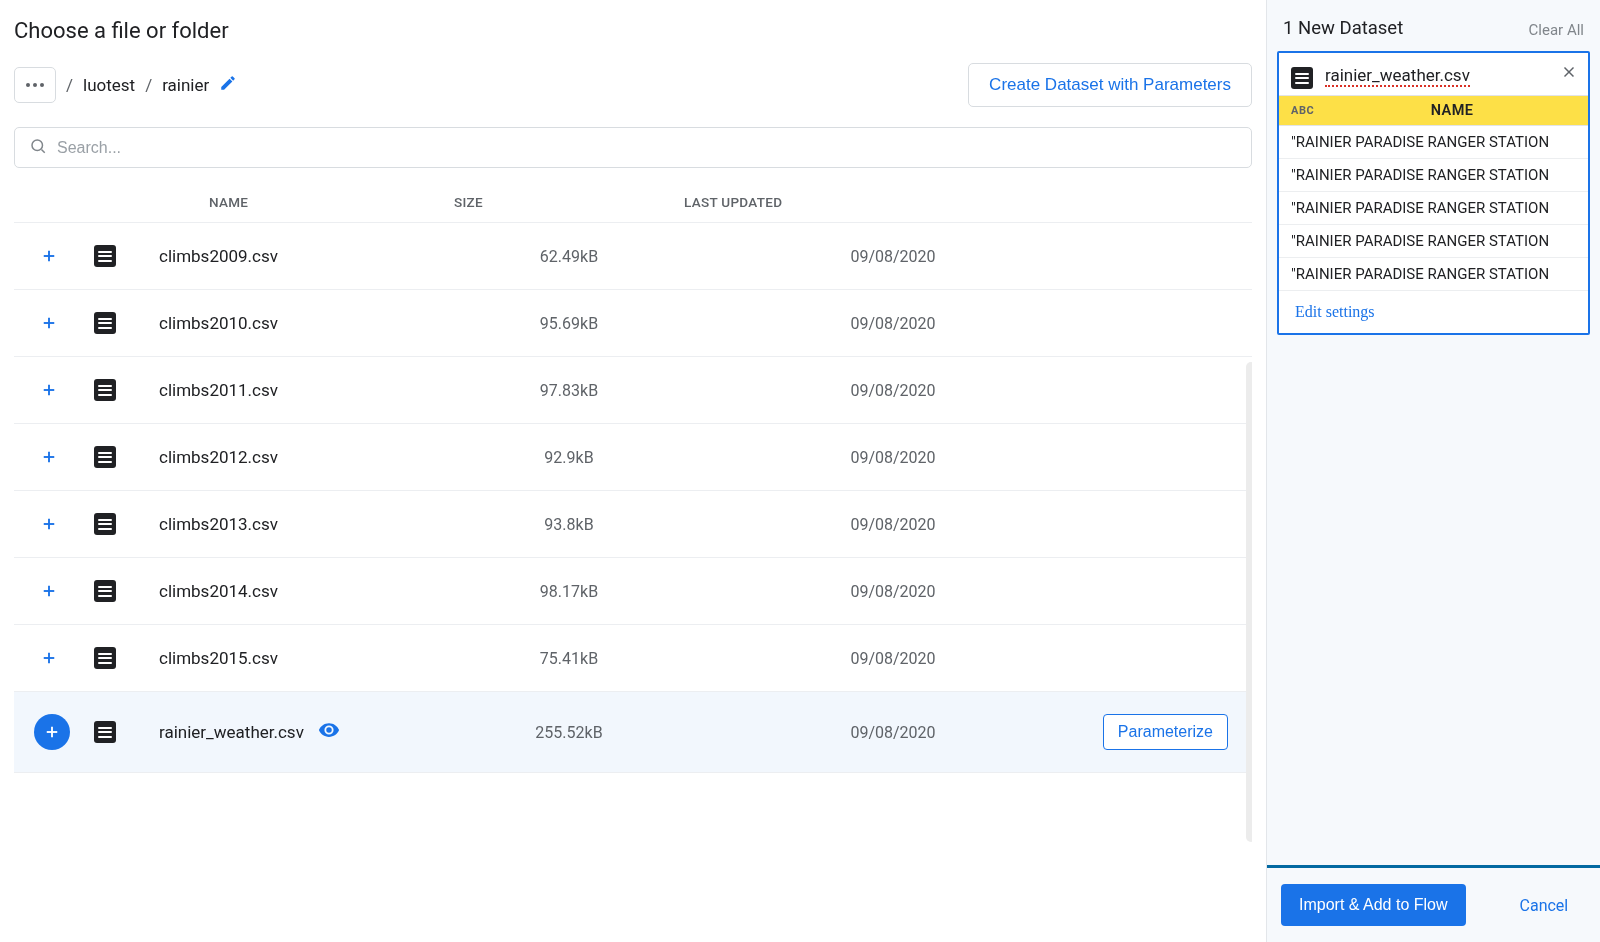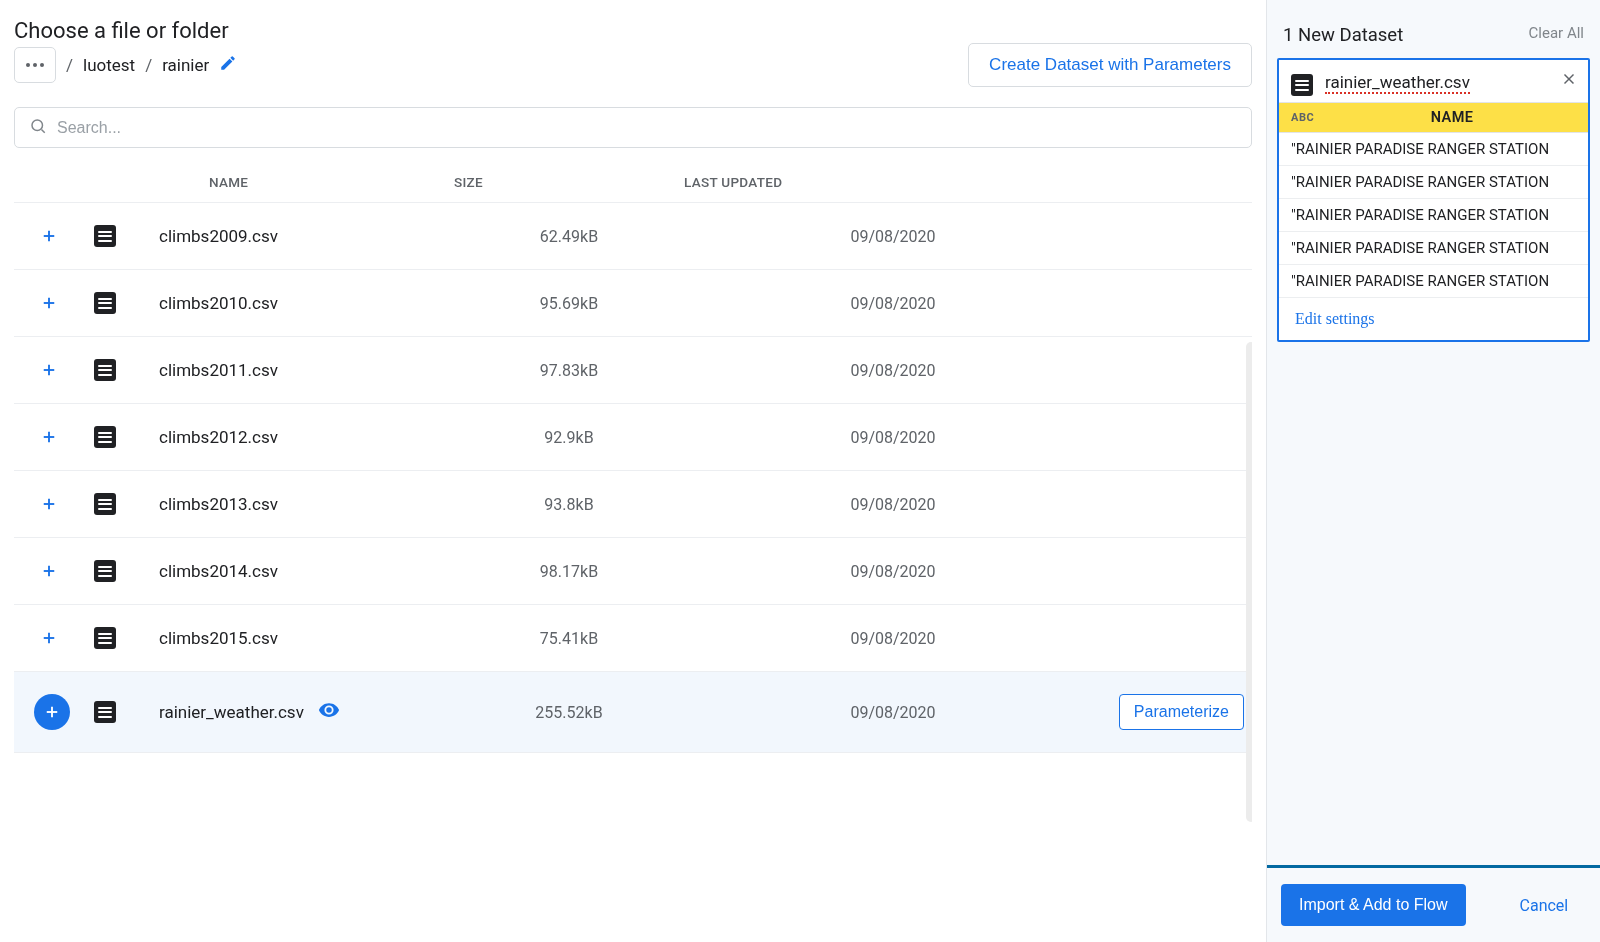--- a/index.html
+++ b/index.html
@@ -17,20 +17,21 @@
     flex: 1;
     padding: 18px 14px 14px 14px;
     overflow: hidden;
     display: flex;
     flex-direction: column;
     min-width: 0;
   }
   .main-header {
     font-size: 22px;
     color: #202124;
+    margin-bottom: 20px;
     font-weight: 400;
   }
   .toolbar {
     display: flex;
     align-items: center;
     margin-bottom: 20px;
     gap: 10px;
   }
   .more-btn {
     width: 42px;
@@ -153,21 +154,21 @@
   }
   .param-btn {
     border: 1px solid #1a73e8;
     color: #1a73e8;
     border-radius: 4px;
     padding: 8px 14px;
     font-size: 16px;
     background: #fff;
     cursor: pointer;
     justify-self: end;
-    margin-right: 8px;
+    margin-right: 24px;
   }
   .param-cell { display:flex; justify-content:flex-end; }
 
   
   .scroll-indicator {
     position: absolute;
     right: -4px;
     top: 180px;
     width: 10px;
     height: 480px;
@@ -179,23 +180,23 @@
   .right-panel {
     width: 334px;
     border-left: 1px solid #e3e6ea;
     background: #f6f9fc;
     display: flex;
     flex-direction: column;
     position: relative;
   }
   .right-header {
     display: flex;
-    align-items: flex-start;
+    align-items: flex-end;
     justify-content: space-between;
-    padding: 24px 16px 12px 16px;
+    padding: 17px 16px 12px 16px;
   }
   .right-header-title {
     font-size: 18.5px;
     color: #202124;
   }
   .clear-all {
     color: #80868b;
     font-size: 15px;
     cursor: pointer;
   }

